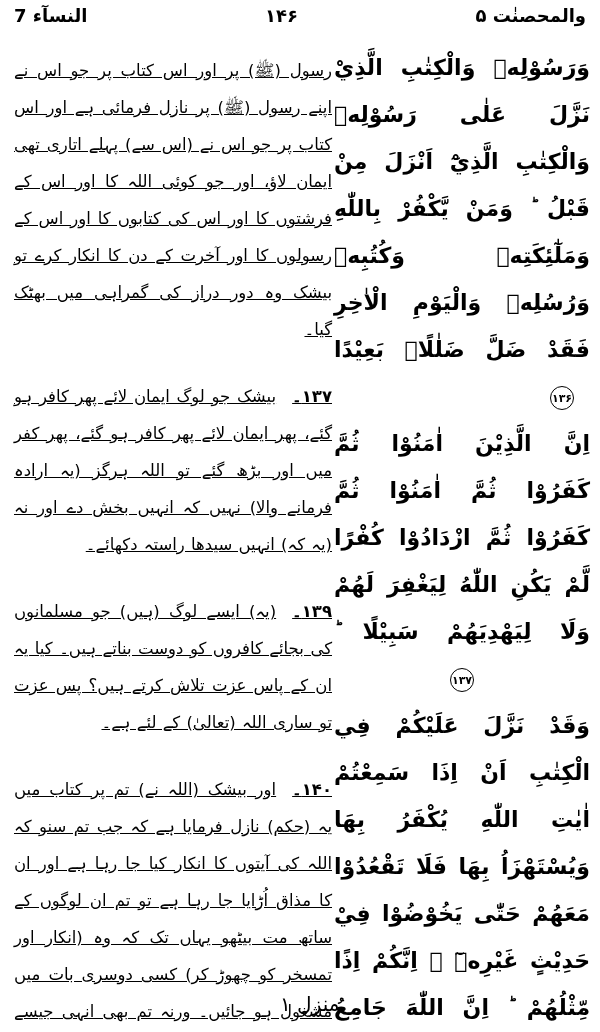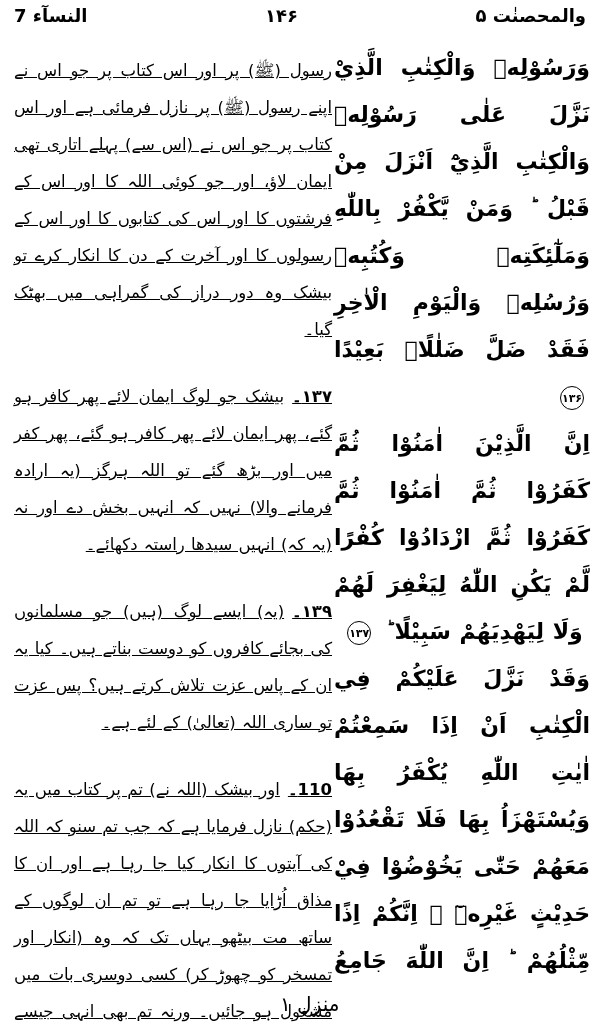--- a/index.html
+++ b/index.html
@@ -56,42 +56,42 @@
     align-items: center;
     justify-content: center;
     width: 24px;
     height: 24px;
     border: 1.7px solid #000;
     border-radius: 50%;
     font-size: 11px;
     font-weight: bold;
     line-height: 1;
     vertical-align: middle;
-    margin: 0 6px;
+    margin: 0 16px;
   }
 
   
   .urdu-col {
     position: absolute;
     top: 52px;
     right: 268px;  
     left: 14px;
     width: 318px;
     direction: rtl;
   }
   .tr-para {
     font-size: 16.5px;
     line-height: 37px;
     text-align: justify;
     text-align-last: right;
     margin-bottom: 30px;
     word-spacing: 1px;
     text-decoration: underline;
   }
-  .tr-num { font-weight: bold; margin-left: 8px; }
+  .tr-num { font-weight: bold; margin-left: 16px; }
 
   
   .page-footer {
     position: absolute;
     top: 992px;
     left: 280px;
     font-size: 20px;
     line-height: 24px;
     direction: rtl;
     white-space: nowrap;
@@ -111,18 +111,18 @@
   <div class="quran-col">
     <p class="ayah last-right"><span>وَرَسُوْلِهٖ وَالْكِتٰبِ الَّذِيْ نَزَّلَ عَلٰى رَسُوْلِهٖ وَالْكِتٰبِ الَّذِيْٓ اَنْزَلَ مِنْ قَبْلُ ؕ وَمَنْ يَّكْفُرْ بِاللّٰهِ وَمَلٰٓئِكَتِهٖ وَكُتُبِهٖ وَرُسُلِهٖ وَالْيَوْمِ الْاٰخِرِ فَقَدْ ضَلَّ ضَلٰلًاۢ بَعِيْدًا</span> <span class="ayah-num">۱۳۶</span></p>
     <p class="ayah last-center"><span>اِنَّ الَّذِيْنَ اٰمَنُوْا ثُمَّ كَفَرُوْا ثُمَّ اٰمَنُوْا ثُمَّ كَفَرُوْا ثُمَّ ازْدَادُوْا كُفْرًا لَّمْ يَكُنِ اللّٰهُ لِيَغْفِرَ لَهُمْ وَلَا لِيَهْدِيَهُمْ سَبِيْلًا ؕ</span> <span class="ayah-num">۱۳۷</span></p>
     <p class="ayah last-full"><span>وَقَدْ نَزَّلَ عَلَيْكُمْ فِي الْكِتٰبِ اَنْ اِذَا سَمِعْتُمْ اٰيٰتِ اللّٰهِ يُكْفَرُ بِهَا وَيُسْتَهْزَاُ بِهَا فَلَا تَقْعُدُوْا مَعَهُمْ حَتّٰى يَخُوْضُوْا فِيْ حَدِيْثٍ غَيْرِهٖٓ ۚ اِنَّكُمْ اِذًا مِّثْلُهُمْ ؕ اِنَّ اللّٰهَ جَامِعُ</span></p>
   </div>
 
   <div class="urdu-col">
     <p class="tr-para"><span>رسول (ﷺ) پر اور اس کتاب پر جو اس نے اپنے رسول (ﷺ) پر نازل فرمائی ہے اور اس کتاب پر جو اس نے (اس سے) پہلے اتاری تھی ایمان لاؤ، اور جو کوئی اللہ کا اور اس کے فرشتوں کا اور اس کی کتابوں کا اور اس کے رسولوں کا اور آخرت کے دن کا انکار کرے تو بیشک وہ دور دراز کی گمراہی میں بھٹک گیا۔</span></p>
     <p class="tr-para"><span class="tr-num">۱۳۷۔</span><span>بیشک جو لوگ ایمان لائے پھر کافر ہو گئے، پھر ایمان لائے پھر کافر ہو گئے، پھر کفر میں اور بڑھ گئے تو اللہ ہرگز (یہ ارادہ فرمانے والا) نہیں کہ انہیں بخش دے اور نہ (یہ کہ) انہیں سیدھا راستہ دکھائے۔</span></p>
     <p class="tr-para"><span class="tr-num">۱۳۹۔</span><span>(یہ) ایسے لوگ (ہیں) جو مسلمانوں کی بجائے کافروں کو دوست بناتے ہیں۔ کیا یہ ان کے پاس عزت تلاش کرتے ہیں؟ پس عزت تو ساری اللہ (تعالیٰ) کے لئے ہے۔</span></p>
-    <p class="tr-para"><span class="tr-num">110۔</span><span>اور بیشک (اللہ نے) تم پر کتاب میں یہ (حکم) نازل فرمایا ہے کہ جب تم سنو کہ اللہ کی آیتوں کا انکار کیا جا رہا ہے اور ان کا مذاق اُڑایا جا رہا ہے تو تم ان لوگوں کے ساتھ مت بیٹھو یہاں تک کہ وہ (انکار اور تمسخر کو چھوڑ کر) کسی دوسری بات میں مشغول ہو جائیں۔ ورنہ تم بھی انہی جیسے ہو جاؤ گے۔ بیشک اللہ منافقوں اور کافروں سب کو</span></p>
+    <p class="tr-para"><span class="tr-num">۱۴۰۔</span><span>اور بیشک (اللہ نے) تم پر کتاب میں یہ (حکم) نازل فرمایا ہے کہ جب تم سنو کہ اللہ کی آیتوں کا انکار کیا جا رہا ہے اور ان کا مذاق اُڑایا جا رہا ہے تو تم ان لوگوں کے ساتھ مت بیٹھو یہاں تک کہ وہ (انکار اور تمسخر کو چھوڑ کر) کسی دوسری بات میں مشغول ہو جائیں۔ ورنہ تم بھی انہی جیسے ہو جاؤ گے۔ بیشک اللہ منافقوں اور کافروں سب کو</span></p>
   </div>
 
   <div class="page-footer">منزل ۱</div>
 
 </div>
 
 </body></html>

